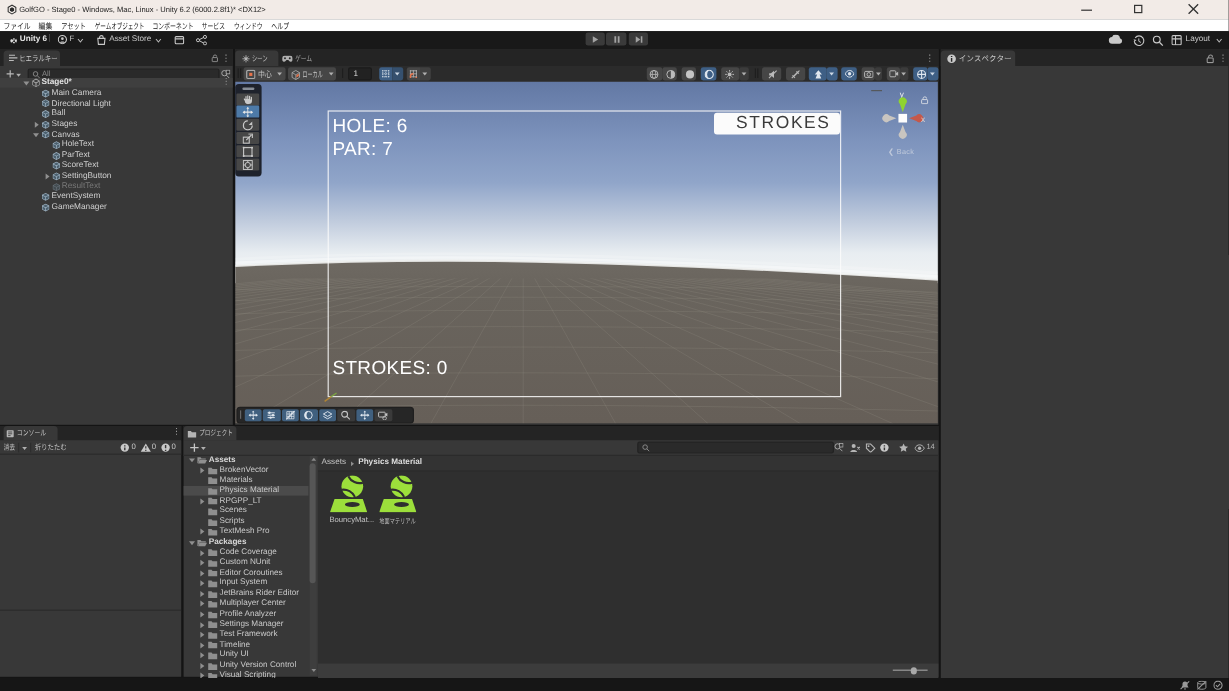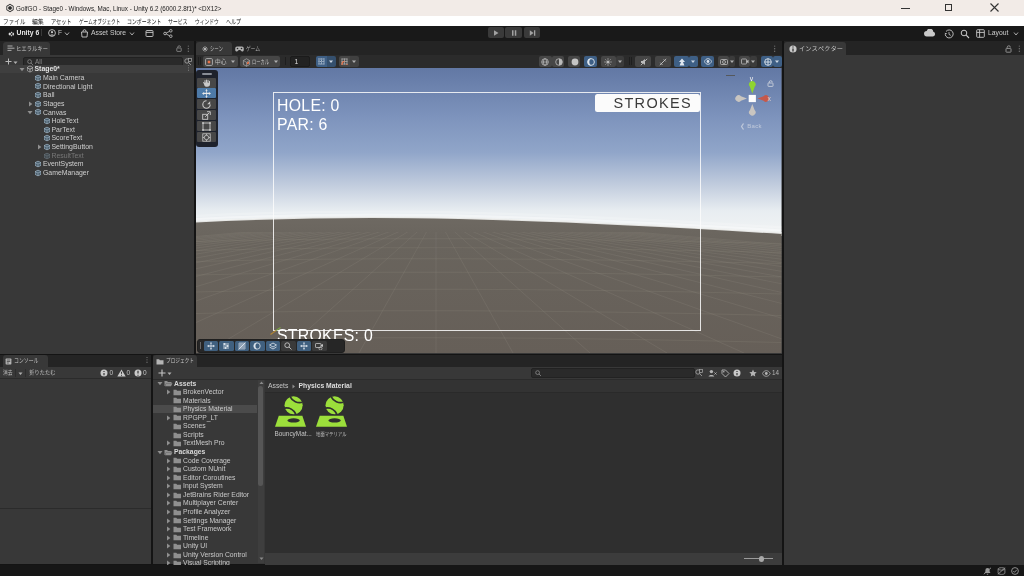--- a/index.html
+++ b/index.html
@@ -436,23 +436,23 @@
     </g>
 <path d="M0 153.5 C120 147.5 260 144.5 585.5 165" fill="none" stroke="#f2f3f2" stroke-width="2" opacity="0.9"></path>
 <path d="M0 151 C120 145 260 142 585.5 162.5" fill="none" stroke="#ffffff" stroke-width="2.2" opacity="0.4"></path>
 <path d="M0 148 C120 142 260 139 585.5 159.5" fill="none" stroke="#ffffff" stroke-width="2.4" opacity="0.18"></path>
 </svg>
 <div class="abs" style="left:272.5px;top:91.5px;width:428.5px;height:239.5px;border:1px solid rgba(252,252,252,0.85)"></div>
 <svg class="abs" style="left:269px;top:325.5px" width="13" height="10">
     <path d="M1.5 8.5 7 4.5" stroke="#b08433" stroke-width="1.2"></path>
     <path d="M7 4.5 11.5 1.5" stroke="#7ba442" stroke-width="1.2"></path>
   </svg>
-<div class="abs" style="left:277px;top:98px;font-size:15.8px;color:#ffffff;white-space:nowrap;line-height:15.8px;letter-spacing:0.3px">HOLE: 0</div>
-<div class="abs" style="left:277px;top:117.3px;font-size:15.8px;color:#ffffff;white-space:nowrap;line-height:15.8px;letter-spacing:0.3px">PAR: 6</div>
-<div class="abs" style="left:277px;top:328px;font-size:15.8px;color:#ffffff;white-space:nowrap;line-height:15.8px;letter-spacing:0.3px">STROKES: 0</div>
+<div class="abs" style="left:277px;top:98px;font-size:15.8px;color:#ffffff;white-space:nowrap;line-height:15.8px;letter-spacing:0.3px">HOLE: 6</div>
+<div class="abs" style="left:277px;top:117.3px;font-size:15.8px;color:#ffffff;white-space:nowrap;line-height:15.8px;letter-spacing:0.3px">PAR: 7</div>
+<div class="abs" style="left:277px;top:300px;font-size:15.8px;color:#ffffff;white-space:nowrap;line-height:15.8px;letter-spacing:0.3px">STROKES: 0</div>
 <div class="abs" style="left:595.3px;top:94px;width:104.3px;height:18px;background:#fbfbfb;border-radius:2.5px"></div>
 <div class="abs" style="left:613.4px;top:96.4px;font-size:14.5px;color:#3a3a3a;white-space:nowrap;letter-spacing:1.35px;line-height:14.5px">STROKES</div>
 <div class="abs" style="left:195.5px;top:69.5px;width:22px;height:77px;background:#1e222c;border-radius:3px"></div>
 <div class="abs" style="left:201.5px;top:73px;width:10px;height:2px;background:#888d96;border-radius:1px"></div>
 <div class="abs" style="left:197.2px;top:77.5px;width:18.6px;height:10.2px;background:#474747;border-radius:1px"></div>
 <div class="abs" style="left:197.2px;top:88.3px;width:18.6px;height:10.2px;background:#4d7aa8;border-radius:1px"></div>
 <div class="abs" style="left:197.2px;top:99.1px;width:18.6px;height:10.2px;background:#474747;border-radius:1px"></div>
 <div class="abs" style="left:197.2px;top:109.9px;width:18.6px;height:10.2px;background:#474747;border-radius:1px"></div>
 <div class="abs" style="left:197.2px;top:120.7px;width:18.6px;height:10.2px;background:#474747;border-radius:1px"></div>
 <div class="abs" style="left:197.2px;top:131.5px;width:18.6px;height:10.2px;background:#474747;border-radius:1px"></div>

